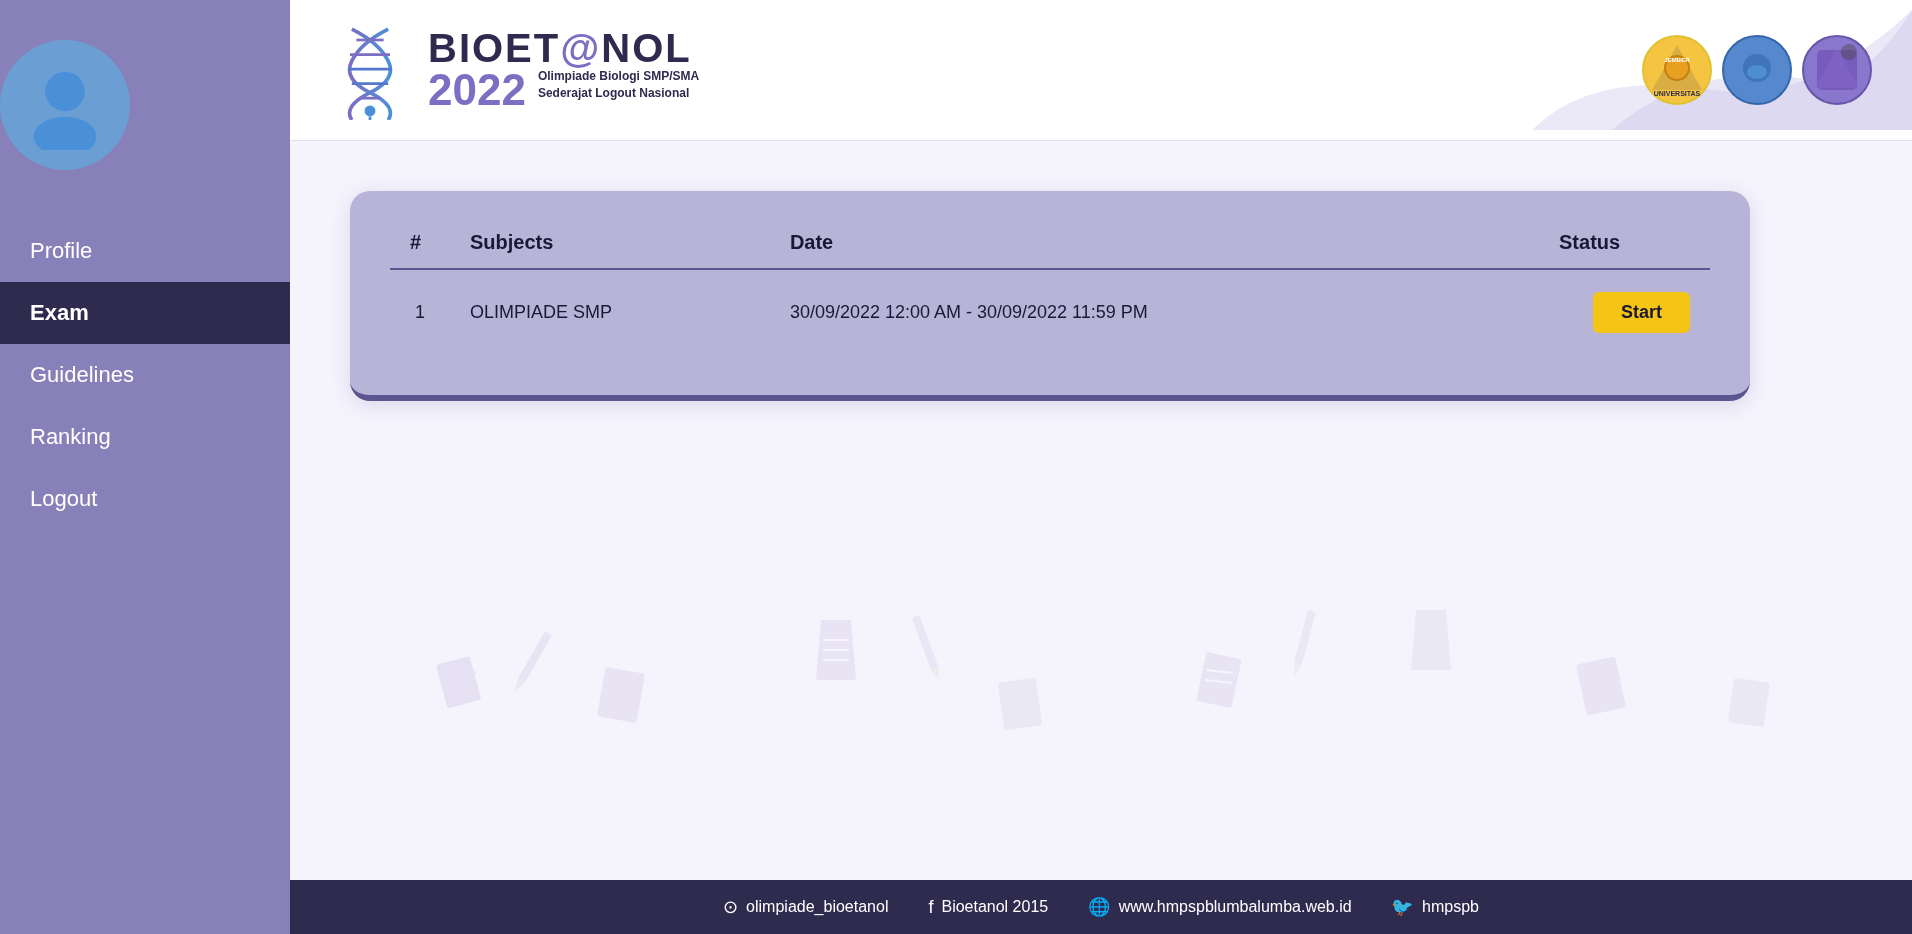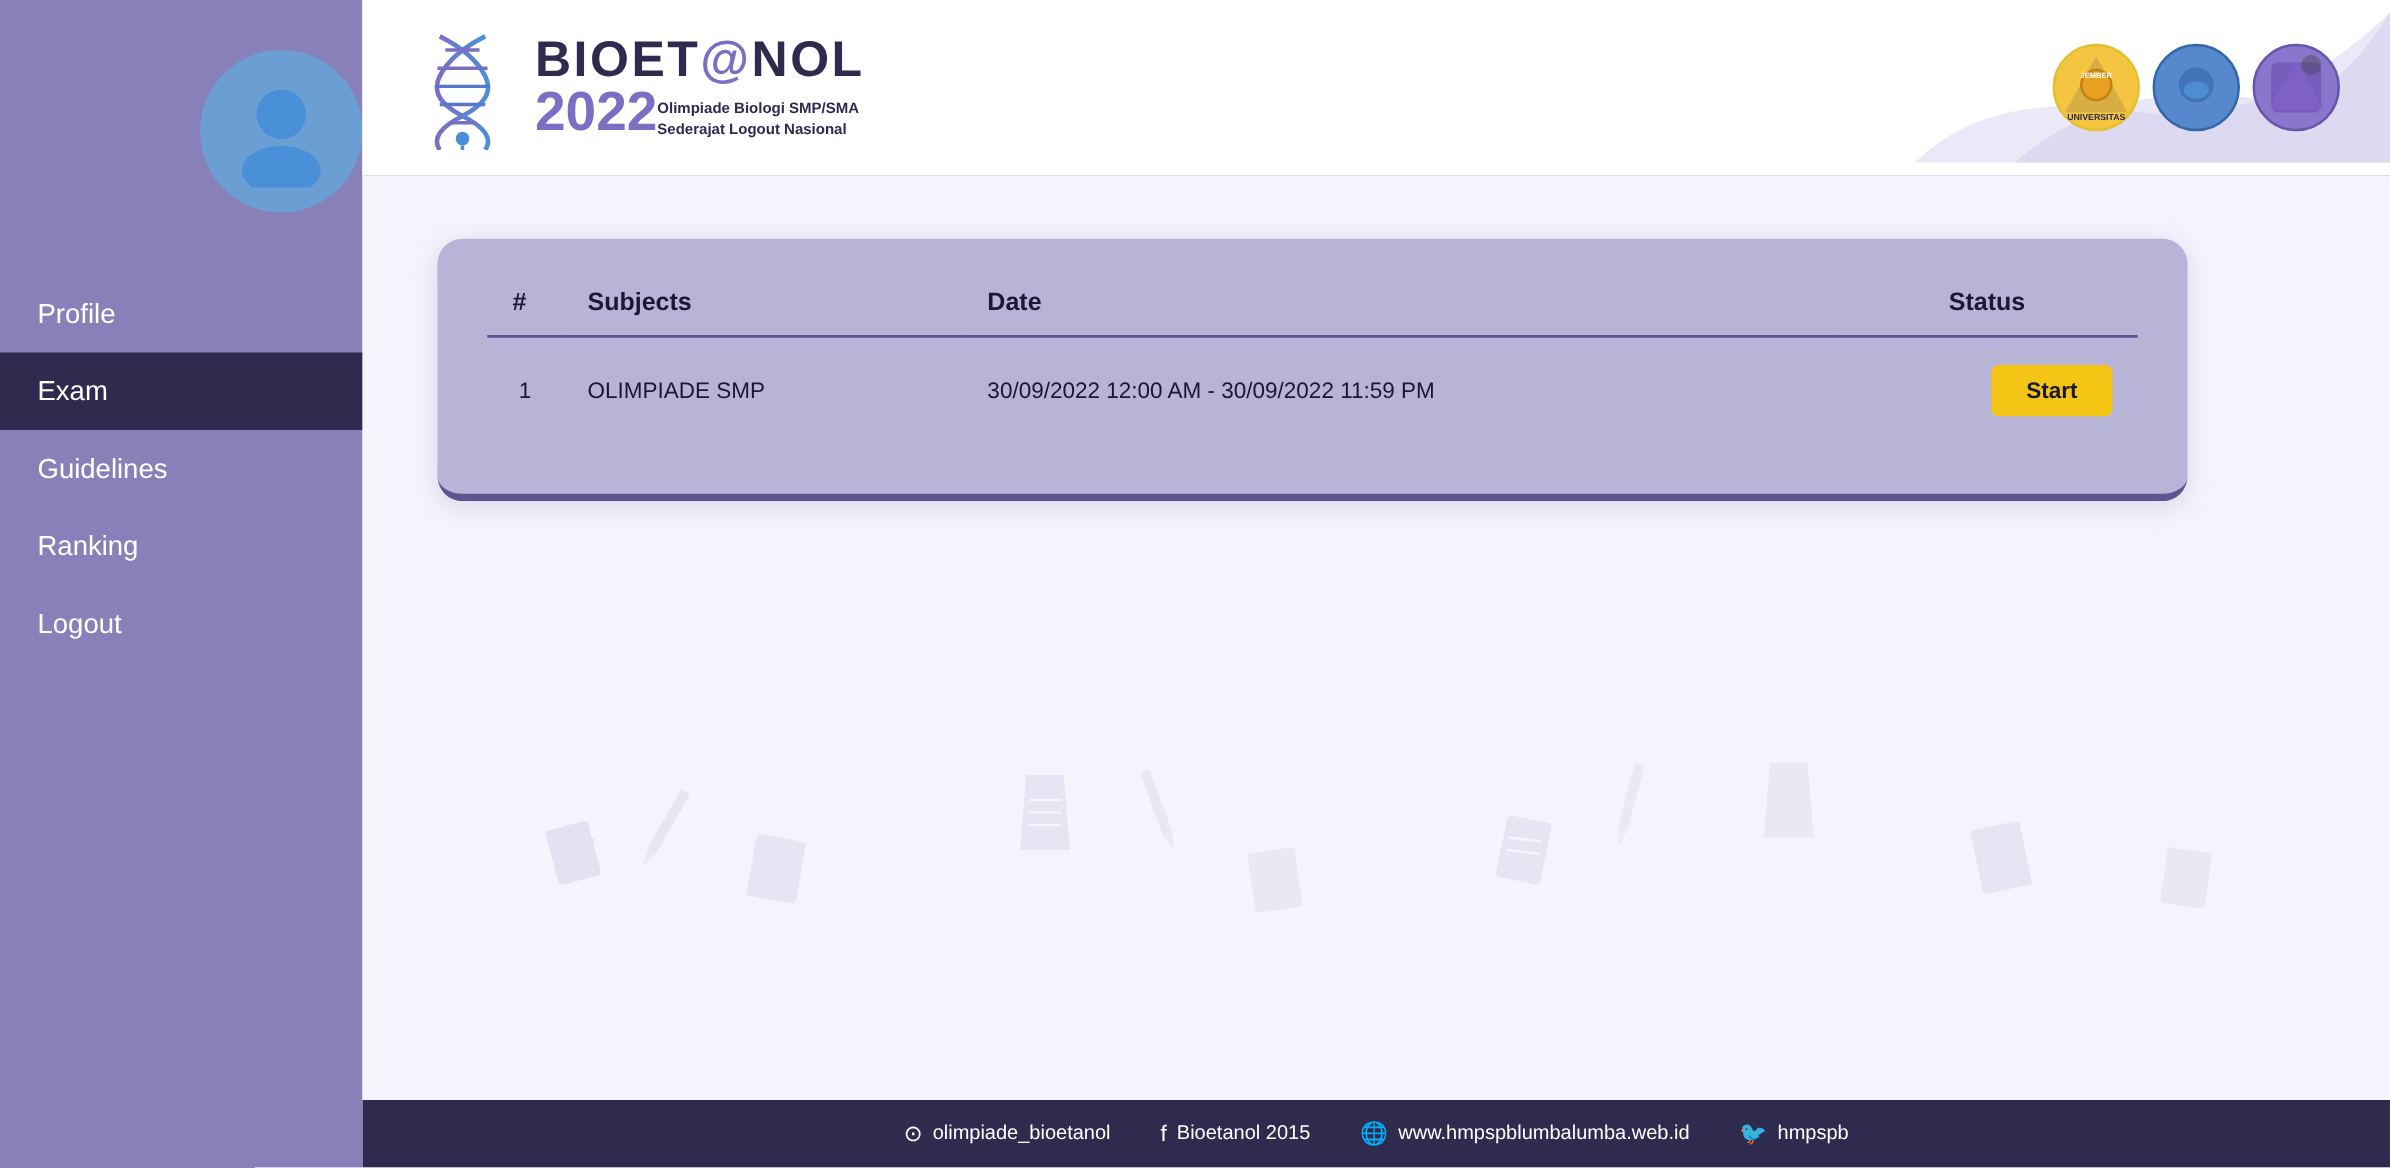--- a/index.html
+++ b/index.html
@@ -12,21 +12,21 @@
       overflow-x: hidden;
     }
 
     
     .sidebar {
       width: 290px;
       min-height: 934px;
       background: #8880b8;
       display: flex;
       flex-direction: column;
-      align-items: flex-end;
+      align-items: flex-start;
       padding-top: 40px;
       flex-shrink: 0;
     }
     .sidebar-avatar {
       width: 130px;
       height: 130px;
       border-radius: 50%;
       background: #6b9fd4;
       display: flex;
       align-items: center;
@@ -48,21 +48,21 @@
       padding: 18px 30px;
       color: white;
       font-size: 22px;
       font-weight: 500;
       cursor: pointer;
       text-decoration: none;
       display: block;
     }
     .sidebar-nav-item.active {
       background: #2e2b4e;
-      font-weight: 400;
+      font-weight: 700;
     }
 
     
     .main {
       flex: 1;
       display: flex;
       flex-direction: column;
       min-height: 934px;
       position: relative;
       background: #f5f3fc;
@@ -96,21 +96,22 @@
       font-weight: 900;
       color: #2e2b4e;
       letter-spacing: 2px;
       line-height: 1;
     }
     .header-title span.at {
       color: #7b6fc4;
     }
     .header-subtitle-row {
       display: flex;
-      align-items: flex-end;
+      align-items: flex-start;
+      gap: 12px;
     }
     .header-year {
       font-size: 44px;
       font-weight: 900;
       color: #7b6fc4;
       line-height: 1;
     }
     .header-subtitle-text {
       font-size: 12px;
       font-weight: 600;

